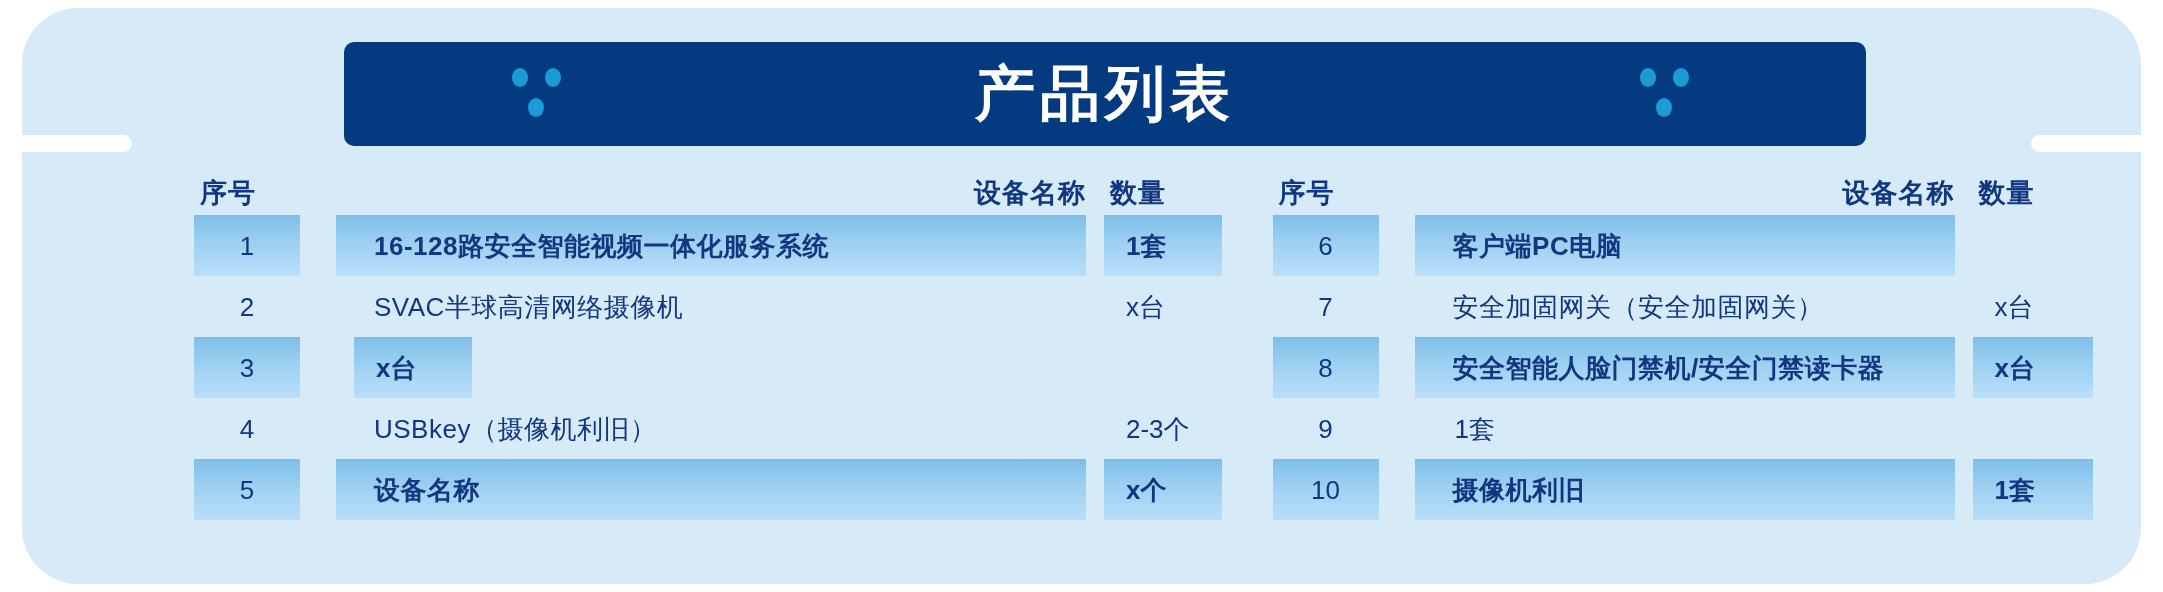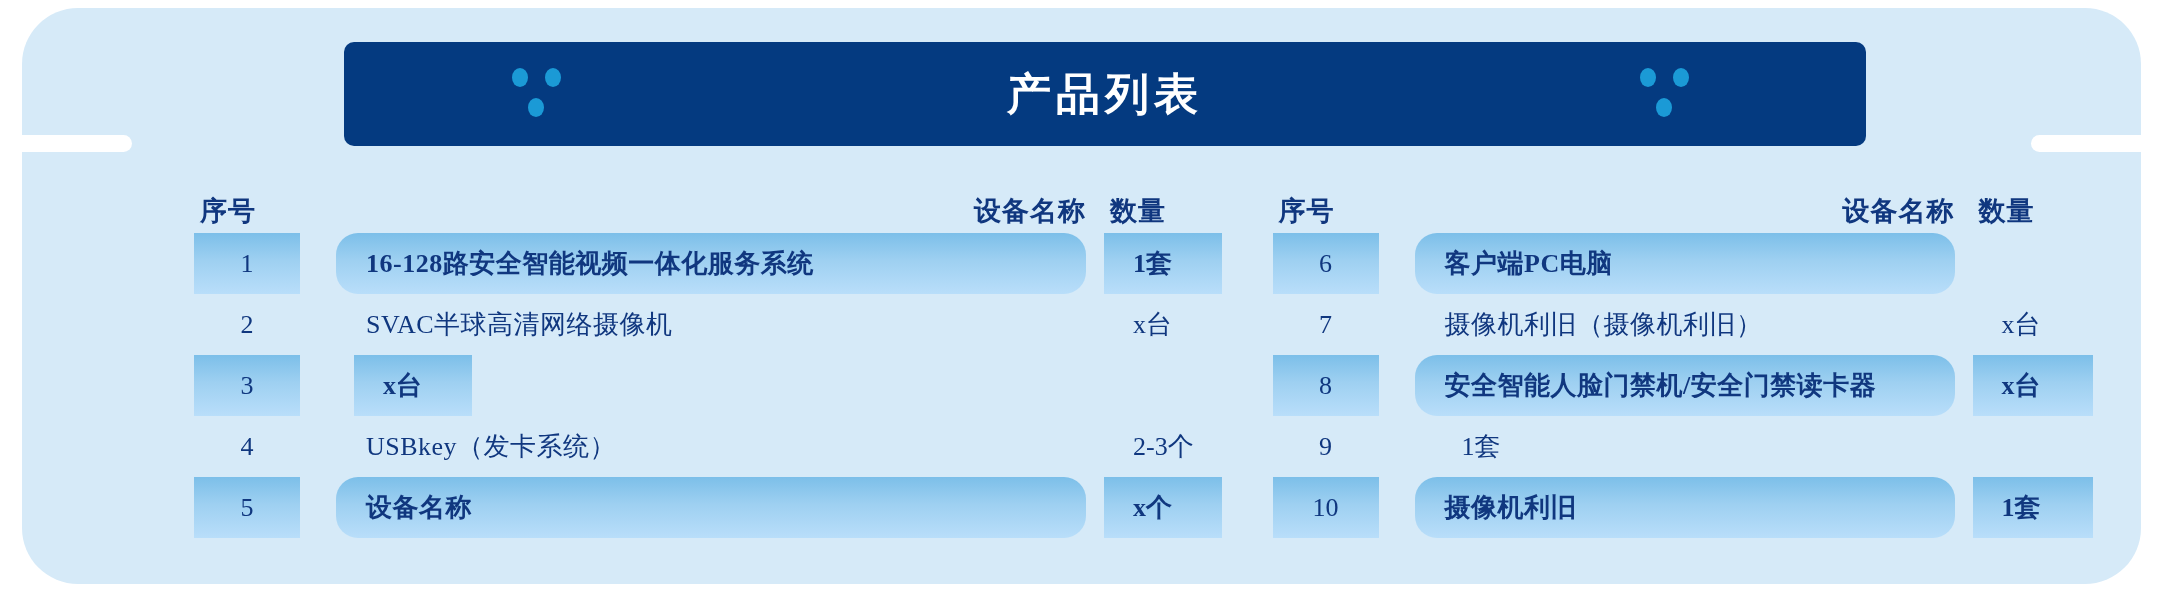--- a/index.html
+++ b/index.html
@@ -45,21 +45,21 @@
     border-radius: 10px;
   }
 
   #header-title {
     position: absolute;
     left: 0; right: 0;
     top: 50%;
     transform: translateY(-50%);
     text-align: center;
     color: #ffffff;
-    font-size: 44px;
+    font-size: 60px;
     font-weight: bold;
     letter-spacing: 5px;
     line-height: 1;
   }
 
   
   .dots {
     position: absolute;
     top: 50%;
     transform: translateY(-50%);
@@ -77,24 +77,23 @@
     background: #1b9ad6;
   }
   .dots i.d1 { left: 0px;  top: 0px; }
   .dots i.d2 { left: 33px; top: 0px; }
   .dots i.d3 { left: 16px; top: 30px; }
 
   
   #tables {
     position: absolute;
     left: 0; right: 0;
-    top: 173px;
+    top: 155px;
     display: flex;
     gap: 9px;
-    font-family: Liberation Serif, serif;
   }
   .table-block { width: 1052px; position: relative; }
   .table-block.right { width: 1067px; }
 
   .thead {
     display: flex;
     align-items: flex-end;
     height: 52px;
     padding: 0 0 4px 0;
   }
@@ -132,22 +131,22 @@
 
   .cell {
     height: 61px;
     display: flex;
     align-items: center;
     color: #10377f;
     font-size: 26px;
     line-height: 1;
   }
   .cell.idx { justify-content: center; }
-  .cell.name { padding-left: 30px; letter-spacing: 0.5px; border-radius: 22px; }
-  .cell.qty  { padding-left: 29px; }
+  .cell.name { padding-left: 38px; letter-spacing: 0.5px; }
+  .cell.qty  { padding-left: 22px; }
 
   
   .trow.banded .cell.idx,
   .trow.banded .cell.name,
   .trow.banded .cell.qty {
     background: linear-gradient(to bottom, #7cbfe9 0%, #9ed0f1 45%, #b9defa 100%);
   }
   .trow.banded .cell.name { font-weight: bold; }
   .trow.banded .cell.qty  { font-weight: bold; }
   .trow.banded .cell.idx  { font-weight: normal; }
@@ -206,21 +205,21 @@
           </div>
           <div class="trow banded">
             <div class="cell idx c-idx">3</div>
             <div class="c-gap1"></div>
             <div class="c-gap2"></div>
             <div class="cell qty c-qty">x台</div>
           </div>
           <div class="trow">
             <div class="cell idx c-idx">4</div>
             <div class="c-gap1"></div>
-            <div class="cell name c-name">USBkey（发卡系统）</div>
+            <div class="cell name c-name">USBkey（摄像机利旧）</div>
             <div class="c-gap2"></div>
             <div class="cell qty c-qty">2-3个</div>
           </div>
           <div class="trow banded">
             <div class="cell idx c-idx">5</div>
             <div class="c-gap1"></div>
             <div class="cell name c-name">设备名称</div>
             <div class="c-gap2"></div>
             <div class="cell qty c-qty">x个</div>
           </div>
@@ -240,21 +239,21 @@
       <div id="right-rows">
           <div class="trow banded">
             <div class="cell idx c-idx">6</div>
             <div class="c-gap1"></div>
             <div class="cell name c-name">客户端PC电脑</div>
             <div class="c-gap2"></div>
           </div>
           <div class="trow">
             <div class="cell idx c-idx">7</div>
             <div class="c-gap1"></div>
-            <div class="cell name c-name">摄像机利旧（摄像机利旧）</div>
+            <div class="cell name c-name">安全加固网关（安全加固网关）</div>
             <div class="c-gap2"></div>
             <div class="cell qty c-qty">x台</div>
           </div>
           <div class="trow banded">
             <div class="cell idx c-idx">8</div>
             <div class="c-gap1"></div>
             <div class="cell name c-name">安全智能人脸门禁机/安全门禁读卡器</div>
             <div class="c-gap2"></div>
             <div class="cell qty c-qty">x台</div>
           </div>

